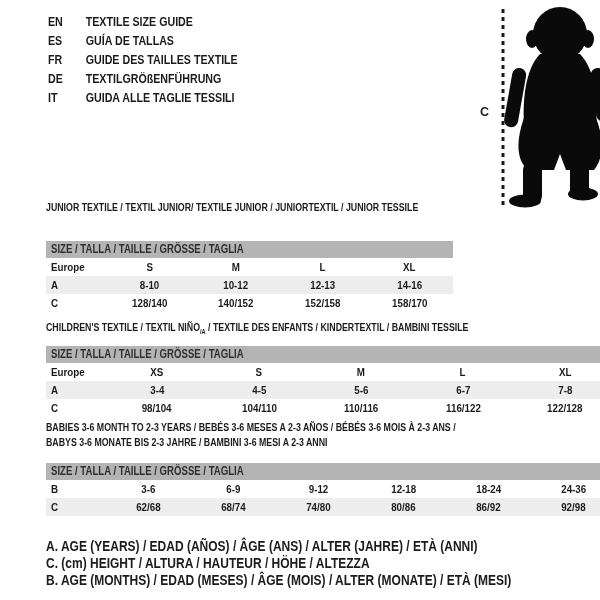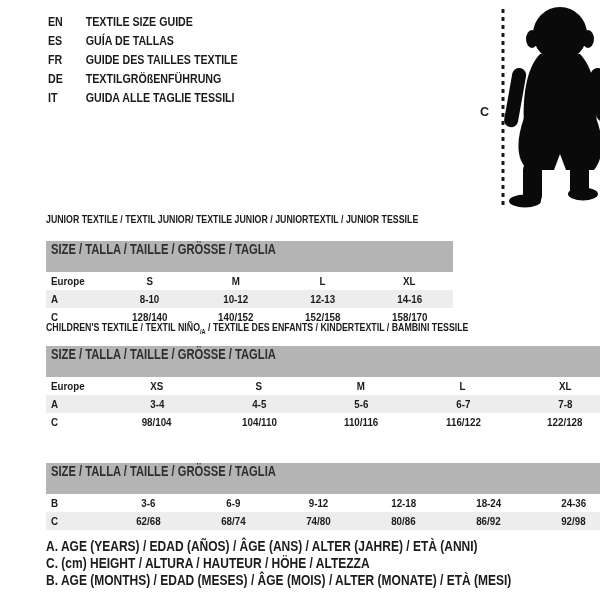--- a/index.html
+++ b/index.html
@@ -27,22 +27,22 @@
   
   .figure { position:absolute; left:440px; top:4px; width:160px; height:210px; }
   .figure svg { position:absolute; left:0; top:0; }
   .c-label { position:absolute; left:12px; top:101px; font-size:12.5px; }
 
   
   .sec-title { position:absolute; left:18px; font-size:11px; line-height:14px; }
 
   
   .tblwrap { position:absolute; left:18px; }
-  .bar { height:31px; line-height:17px; background:var(--bar_gray,#b4b4b4);
-         color:#2e2e2e; font-size:14px; padding-left:5px; }
+  .bar { height:17px; line-height:17px; background:var(--bar_gray,#b4b4b4);
+         color:#2e2e2e; font-size:12px; padding-left:5px; }
   .trow { display:flex; align-items:center; height:18px; font-size:11.5px; }
   .trow.alt { background:var(--row_alt,#ededed); }
   .cell-label { width:60px; padding-left:5px; }
   .cell { flex:1; text-align:center; }
 
   
   .footnotes { position:absolute; left:18px; top:537px; }
   .footnote { height:17px; line-height:17px; font-size:15px; }
 </style>
 </head>
@@ -86,21 +86,21 @@
         <path d="M56 114 C48 136 48 156 60 166 L86 166 L92 150 L98 166 L126 166 C136 154 136 134 128 114 Z"></path>
         <rect x="55" y="158" width="19" height="42" rx="8"></rect>
         <ellipse cx="57" cy="197" rx="16" ry="6.5"></ellipse>
         <rect x="102" y="156" width="19" height="38" rx="8"></rect>
         <ellipse cx="115" cy="190" rx="15" ry="6.5"></ellipse>
       </g>
     </svg>
     <div class="c-label">C</div>
   </div>
 
-  <div class="sec-title" style="top:212px;">
+  <div class="sec-title" style="top:200px;">
     <span class="cnd">JUNIOR TEXTILE / TEXTIL JUNIOR/ TEXTILE JUNIOR / JUNIORTEXTIL / JUNIOR TESSILE</span>
   </div>
   <div class="tblwrap" style="top:241px; width:407px;">
     <div class="bar">
       <span class="cnd">SIZE / TALLA / TAILLE / GRÖSSE / TAGLIA</span>
     </div>
     <div class="trow">
       <div class="cell-label"><span class="cndl">Europe</span></div>
       <div class="cell"><span class="cndc">S</span></div>
       <div class="cell"><span class="cndc">M</span></div>
@@ -149,20 +149,24 @@
     <div class="trow">
       <div class="cell-label"><span class="cndl">C</span></div>
       <div class="cell"><span class="cndc">98/104</span></div>
       <div class="cell"><span class="cndc">104/110</span></div>
       <div class="cell"><span class="cndc">110/116</span></div>
       <div class="cell"><span class="cndc">116/122</span></div>
       <div class="cell"><span class="cndc">122/128</span></div>
     </div>
   </div>
 
+  <div class="sec-title" style="top:420px; line-height:15px;">
+    <span class="cnd">BABIES 3-6 MONTH TO 2-3 YEARS / BEBÉS 3-6 MESES A 2-3 AÑOS / BÉBÉS 3-6 MOIS À 2-3 ANS /</span><br>
+    <span class="cnd">BABYS 3-6 MONATE BIS 2-3 JAHRE / BAMBINI 3-6 MESI A 2-3 ANNI</span>
+  </div>
   <div class="tblwrap" style="top:463px; width:570px;">
     <div class="bar">
       <span class="cnd">SIZE / TALLA / TAILLE / GRÖSSE / TAGLIA</span>
     </div>
     <div class="trow">
       <div class="cell-label"><span class="cndl">B</span></div>
       <div class="cell"><span class="cndc">3-6</span></div>
       <div class="cell"><span class="cndc">6-9</span></div>
       <div class="cell"><span class="cndc">9-12</span></div>
       <div class="cell"><span class="cndc">12-18</span></div>

